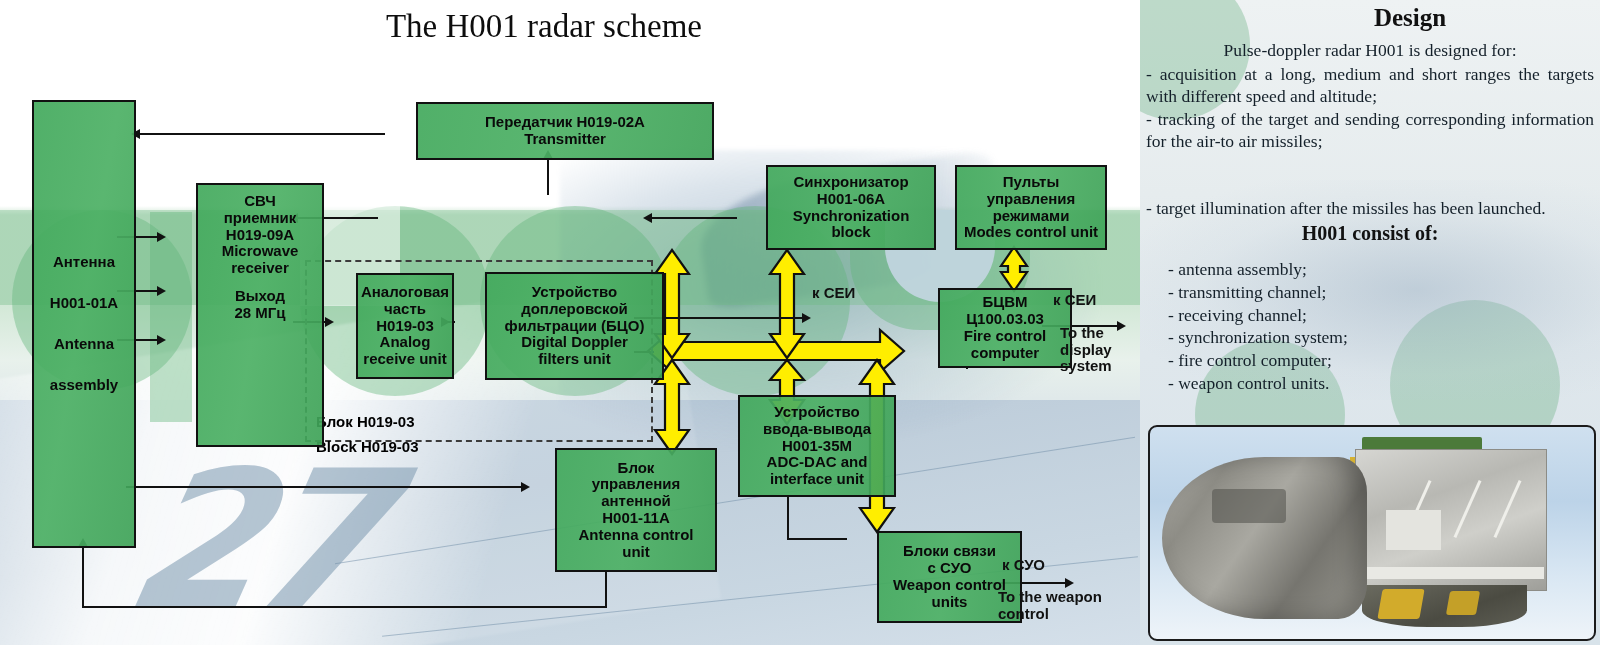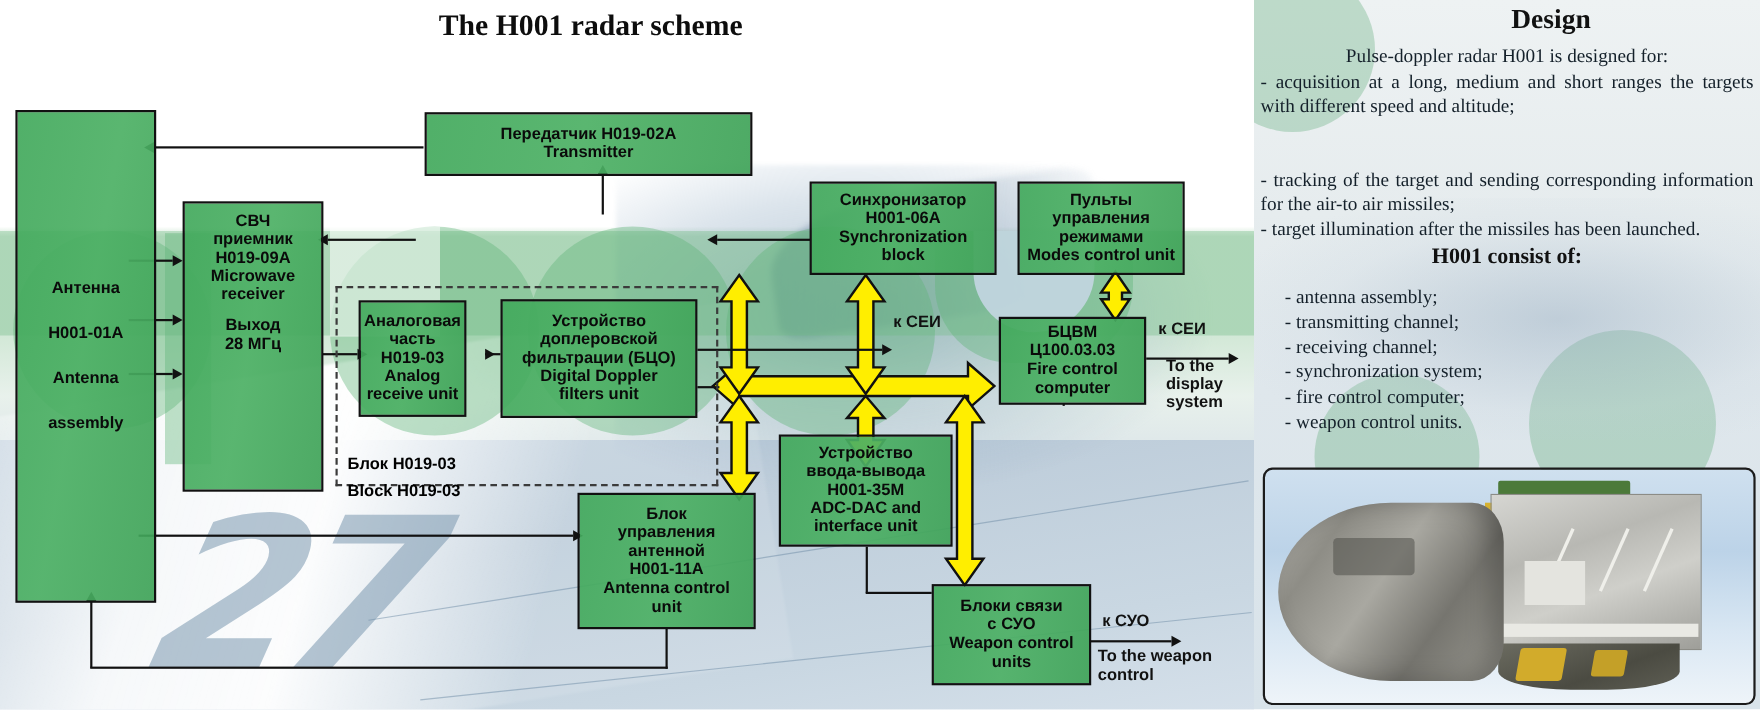--- a/index.html
+++ b/index.html
@@ -93,20 +93,21 @@
     border:2px solid #111;
     background:linear-gradient(100deg,rgba(66,169,92,0.92) 0%,rgba(76,176,100,0.92) 48%,rgba(63,163,88,0.92) 100%);
     color:#0a0a0a;
     font-weight:bold;
     font-size:15px;
     line-height:1.12;
     text-align:center;
     display:flex;flex-direction:column;justify-content:center;align-items:center;
     box-sizing:border-box;
     padding:2px 3px;
+    margin-left:30px;
   }
   .box .ln{display:block;white-space:nowrap;}
   .gap{height:11px;}
 
   .dashed{
     position:absolute;
     border:2px dashed #3b3b3b;
     box-sizing:border-box;
     background:transparent;
   }
@@ -122,22 +123,22 @@
   .ah-u{position:absolute;width:0;height:0;border-left:5px solid transparent;border-right:5px solid transparent;border-bottom:9px solid #111;}
 
   
   .ysvg{position:absolute;left:0;top:0;width:1140px;height:645px;pointer-events:none;}
 
   .lbl{position:absolute;font-weight:bold;font-size:15px;color:#111;white-space:nowrap;}
   .lbl2{position:absolute;font-weight:bold;font-size:15px;color:#111;line-height:1.1;}
 
   
   .title{
-    position:absolute;left:372px;top:8px;width:330px;text-align:center;
-    font-family:"Liberation Serif",serif;font-weight:bold;font-size:27px;color:#0d0d0d;
+    position:absolute;left:372px;top:8px;width:330px;text-align:right;
+    font-family:"Liberation Serif",serif;font-weight:normal;font-size:33px;color:#0d0d0d;
   }
 
   
   .rtitle{
     position:absolute;text-align:center;width:460px;
     font-family:"Liberation Serif",serif;font-weight:bold;color:#111;
   }
   .rpara{
     position:absolute;
     font-family:"Liberation Serif",serif;font-size:17.5px;color:#14202a;
@@ -280,21 +281,21 @@
 
   <div class="ln-v" style="left:787px;top:497px;height:42px;"></div>
   <div class="ln-h" style="left:787px;top:538px;width:60px;"></div>
 
   <div class="ln-v" style="left:966px;top:367px;height:2px;"></div>
 
   <div class="dashed" style="left:305px;top:260px;width:348px;height:182px;"></div>
   <div class="dashlabel" style="left:316px;top:413px;">Блок H019-03</div>
   <div class="dashlabel" style="left:316px;top:438px;">Block H019-03</div>
 
-  <div class="box" style="left:14px;top:100px;width:128px;height:448px;gap:24px;">
+  <div class="box" style="left:2px;top:100px;width:104px;height:448px;gap:24px;">
     <span class="ln">Антенна</span>
     <span class="ln">H001-01A</span>
     <span class="ln">Antenna</span>
     <span class="ln">assembly</span>
   </div>
 
   <div class="box" style="left:166px;top:183px;width:128px;height:264px;justify-content:flex-start;padding-top:8px;">
     <span class="ln">СВЧ</span>
     <span class="ln">приемник</span>
     <span class="ln">H019-09A</span>
@@ -381,21 +382,21 @@
   </div>
   <div class="lbl" style="left:1002px;top:556px;">к СУО</div>
   <div class="lbl2" style="left:998px;top:589px;">
     <div>To the weapon</div>
     <div>control</div>
   </div>
 
   <div class="rtitle" style="left:1140px;top:4px;font-size:25px;padding-left:40px;">Design</div>
   <div class="rpara" style="left:1152px;top:40px;width:436px;text-align:center;">Pulse-doppler radar H001 is designed for:</div>
   <div class="rpara" style="left:1146px;top:64px;width:448px;">- acquisition at a long, medium and short ranges the targets with different speed and altitude;</div>
-  <div class="rpara" style="left:1146px;top:109px;width:448px;margin-top:44px;">- tracking of the target and sending corresponding information for the air-to air missiles;</div>
+  <div class="rpara" style="left:1146px;top:109px;width:448px;">- tracking of the target and sending corresponding information for the air-to air missiles;</div>
   <div class="rpara" style="left:1146px;top:198px;width:448px;">- target illumination after the missiles has been launched.</div>
 
   <div class="rtitle" style="left:1140px;top:222px;font-size:20px;">H001  consist of:</div>
   <div class="rlist" style="left:1168px;top:258px;width:420px;">
     <div>- antenna assembly;</div>
     <div>- transmitting channel;</div>
     <div>- receiving  channel;</div>
     <div>- synchronization  system;</div>
     <div>- fire  control  computer;</div>
     <div>- weapon  control units.</div>

